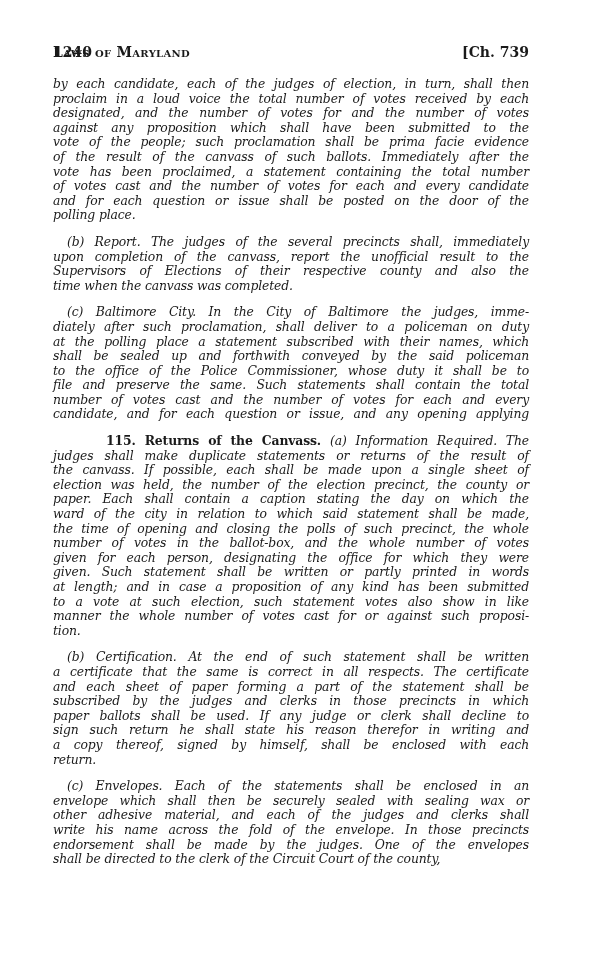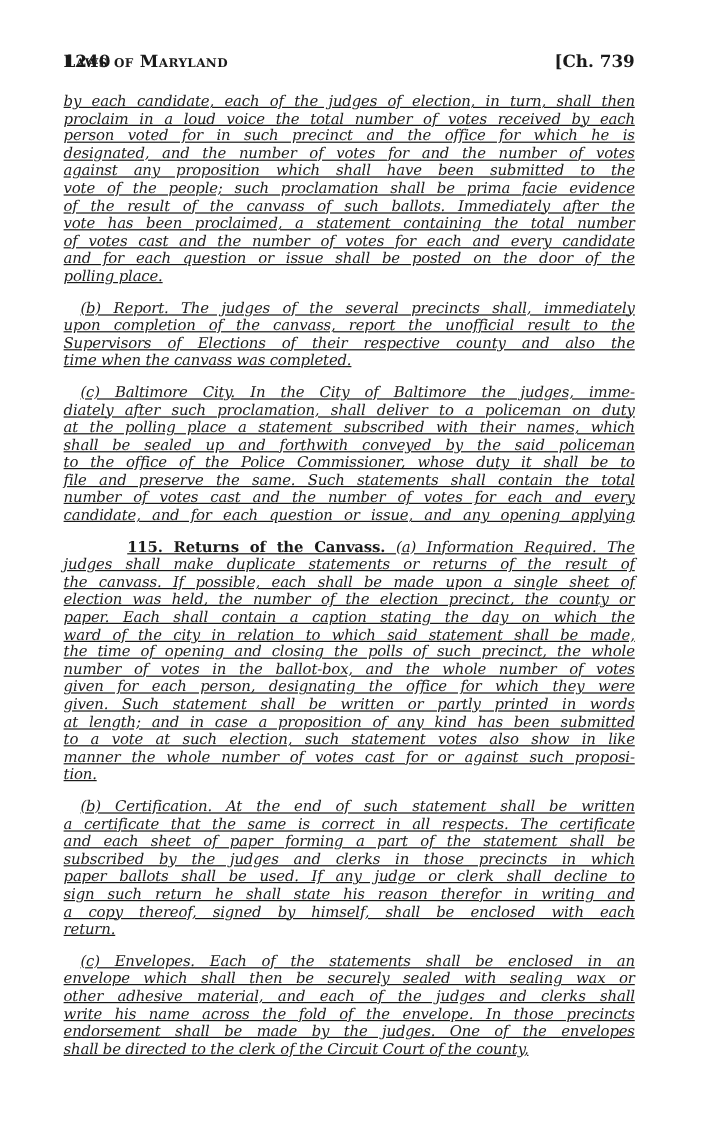--- a/index.html
+++ b/index.html
@@ -2,41 +2,40 @@
 <html><head>
 <meta charset="utf-8">
 <style>
   html, body { margin:0; padding:0; background:#fff; }
   body { width:600px; height:953px; position:relative; overflow:hidden; color:#1a1a1a; }
   .page { position:absolute; left:53px; top:44px; width:476px; font-family:"DejaVu Serif","Liberation Serif",serif; }
   .hdr { position:relative; height:22px; font-size:14px; font-weight:bold; }
   .hdr .num { position:absolute; left:0; top:0; }
   .hdr .title { position:absolute; left:0; right:0; top:0; text-align:left; font-variant:small-caps; letter-spacing:0.3px; }
   .hdr .ch { position:absolute; right:0; top:0; }
-  .ln { font-style:italic; font-size:12.4px; line-height:14.6px; height:14.6px; white-space:nowrap; text-align:justify; text-align-last:justify; letter-spacing:-0.15px;text-decoration:underline; }
+  .ln { font-style:italic; font-size:12.4px; line-height:14.6px; height:14.6px; white-space:nowrap; text-align:justify; text-align-last:justify; letter-spacing:-0.15px; }
   .ln.last { text-align-last:left; }
   .ln.ind { padding-left:14px; }
   .para { margin-bottom:12px; }
   .p1 { margin-top:11px; }
   .bold { font-style:normal; font-weight:bold;margin-left:39px; }
 </style>
 </head>
 <body>
 
 <div class="page">
   <div class="hdr">
     <span class="num">1240</span>
     <span class="title">Laws of Maryland</span>
     <span class="ch">[Ch. 739</span>
   </div>
   <div id="body">
       <div class="para p1">
         <div class="ln">by each candidate, each of the judges of election, in turn, shall then</div>
         <div class="ln">proclaim in a loud voice the total number of votes received by each</div>
-        <div class="ln">person voted for in such precinct and the office for which he is</div>
         <div class="ln">designated, and the number of votes for and the number of votes</div>
         <div class="ln">against any proposition which shall have been submitted to the</div>
         <div class="ln">vote of the people; such proclamation shall be prima facie evidence</div>
         <div class="ln">of the result of the canvass of such ballots. Immediately after the</div>
         <div class="ln">vote has been proclaimed, a statement containing the total number</div>
         <div class="ln">of votes cast and the number of votes for each and every candidate</div>
         <div class="ln">and for each question or issue shall be posted on the door of the</div>
         <div class="ln last">polling place.</div>
       </div>
       <div class="para">

